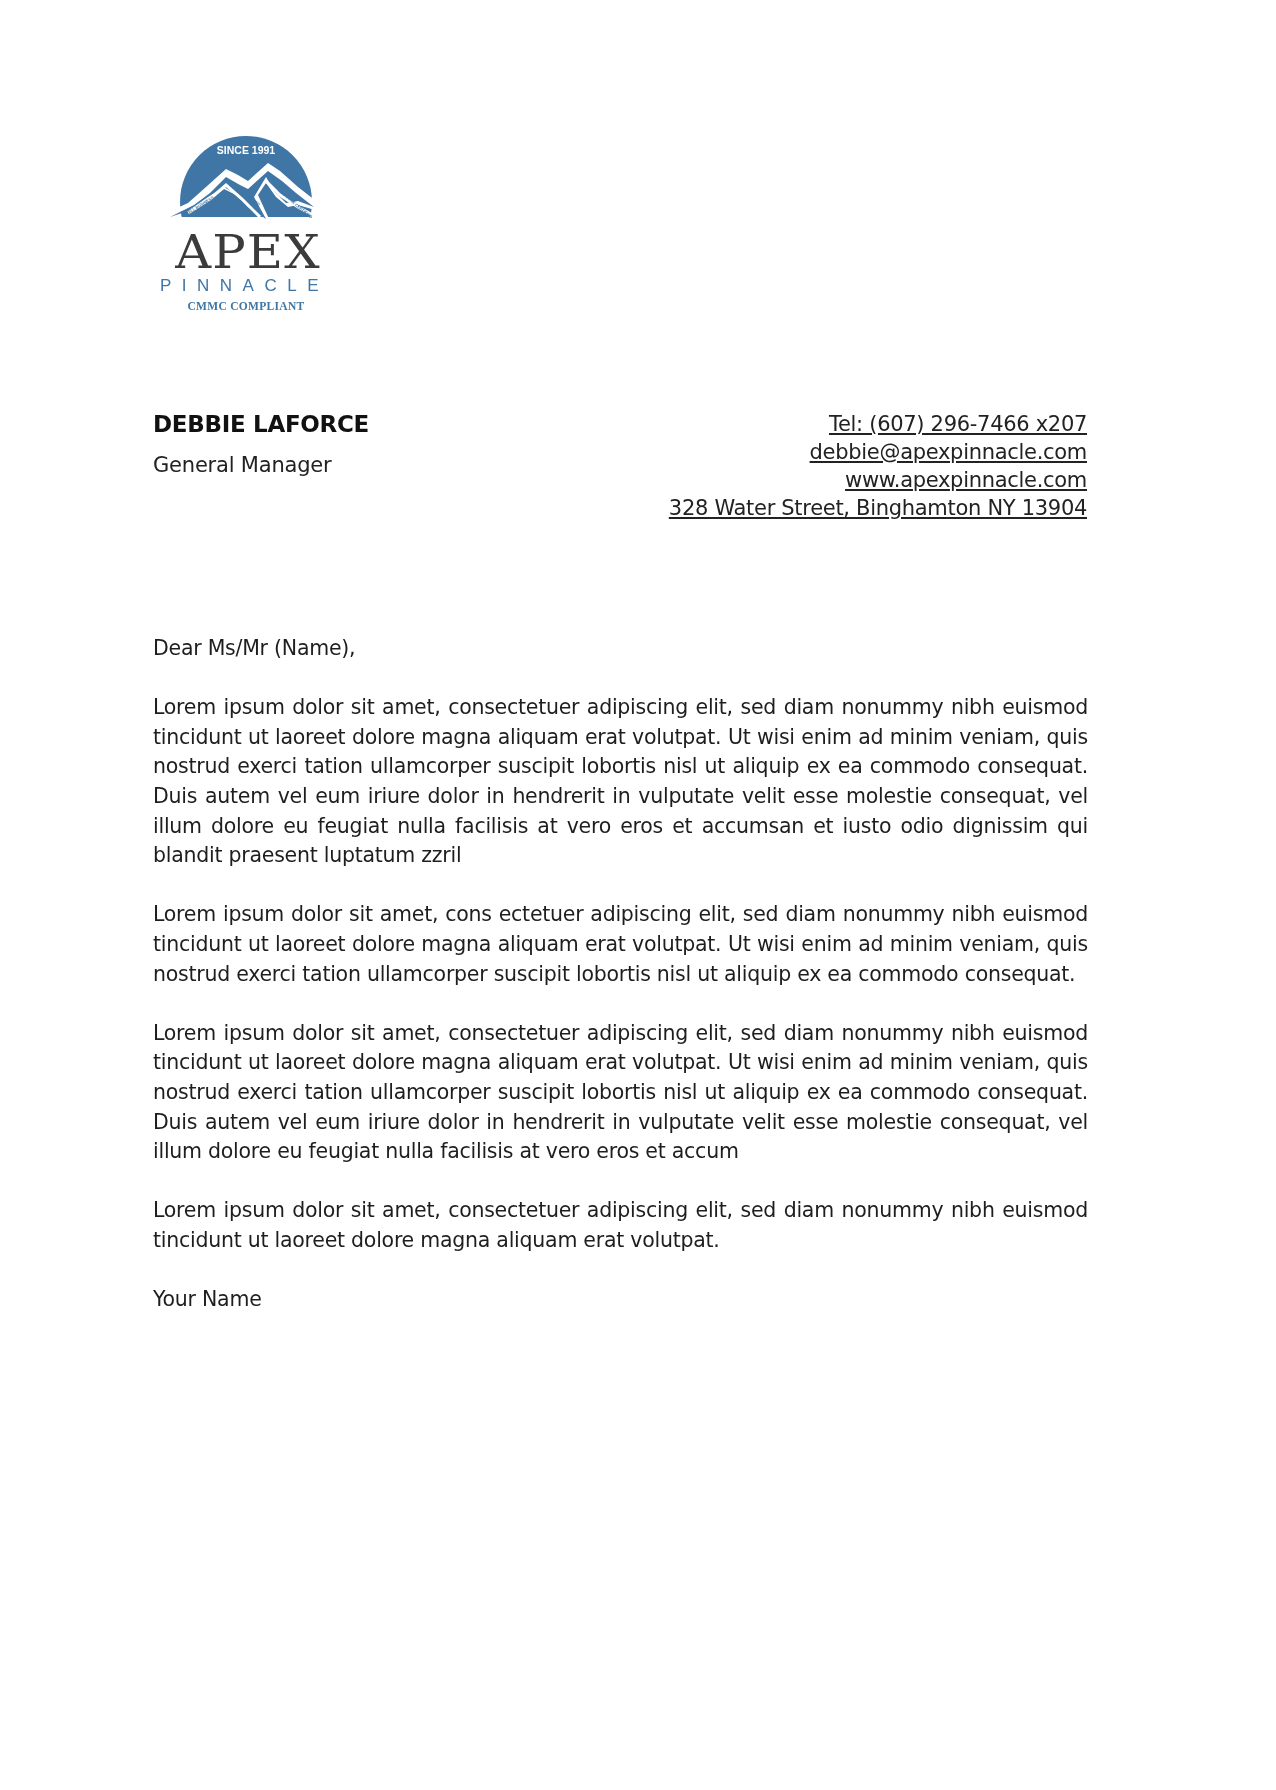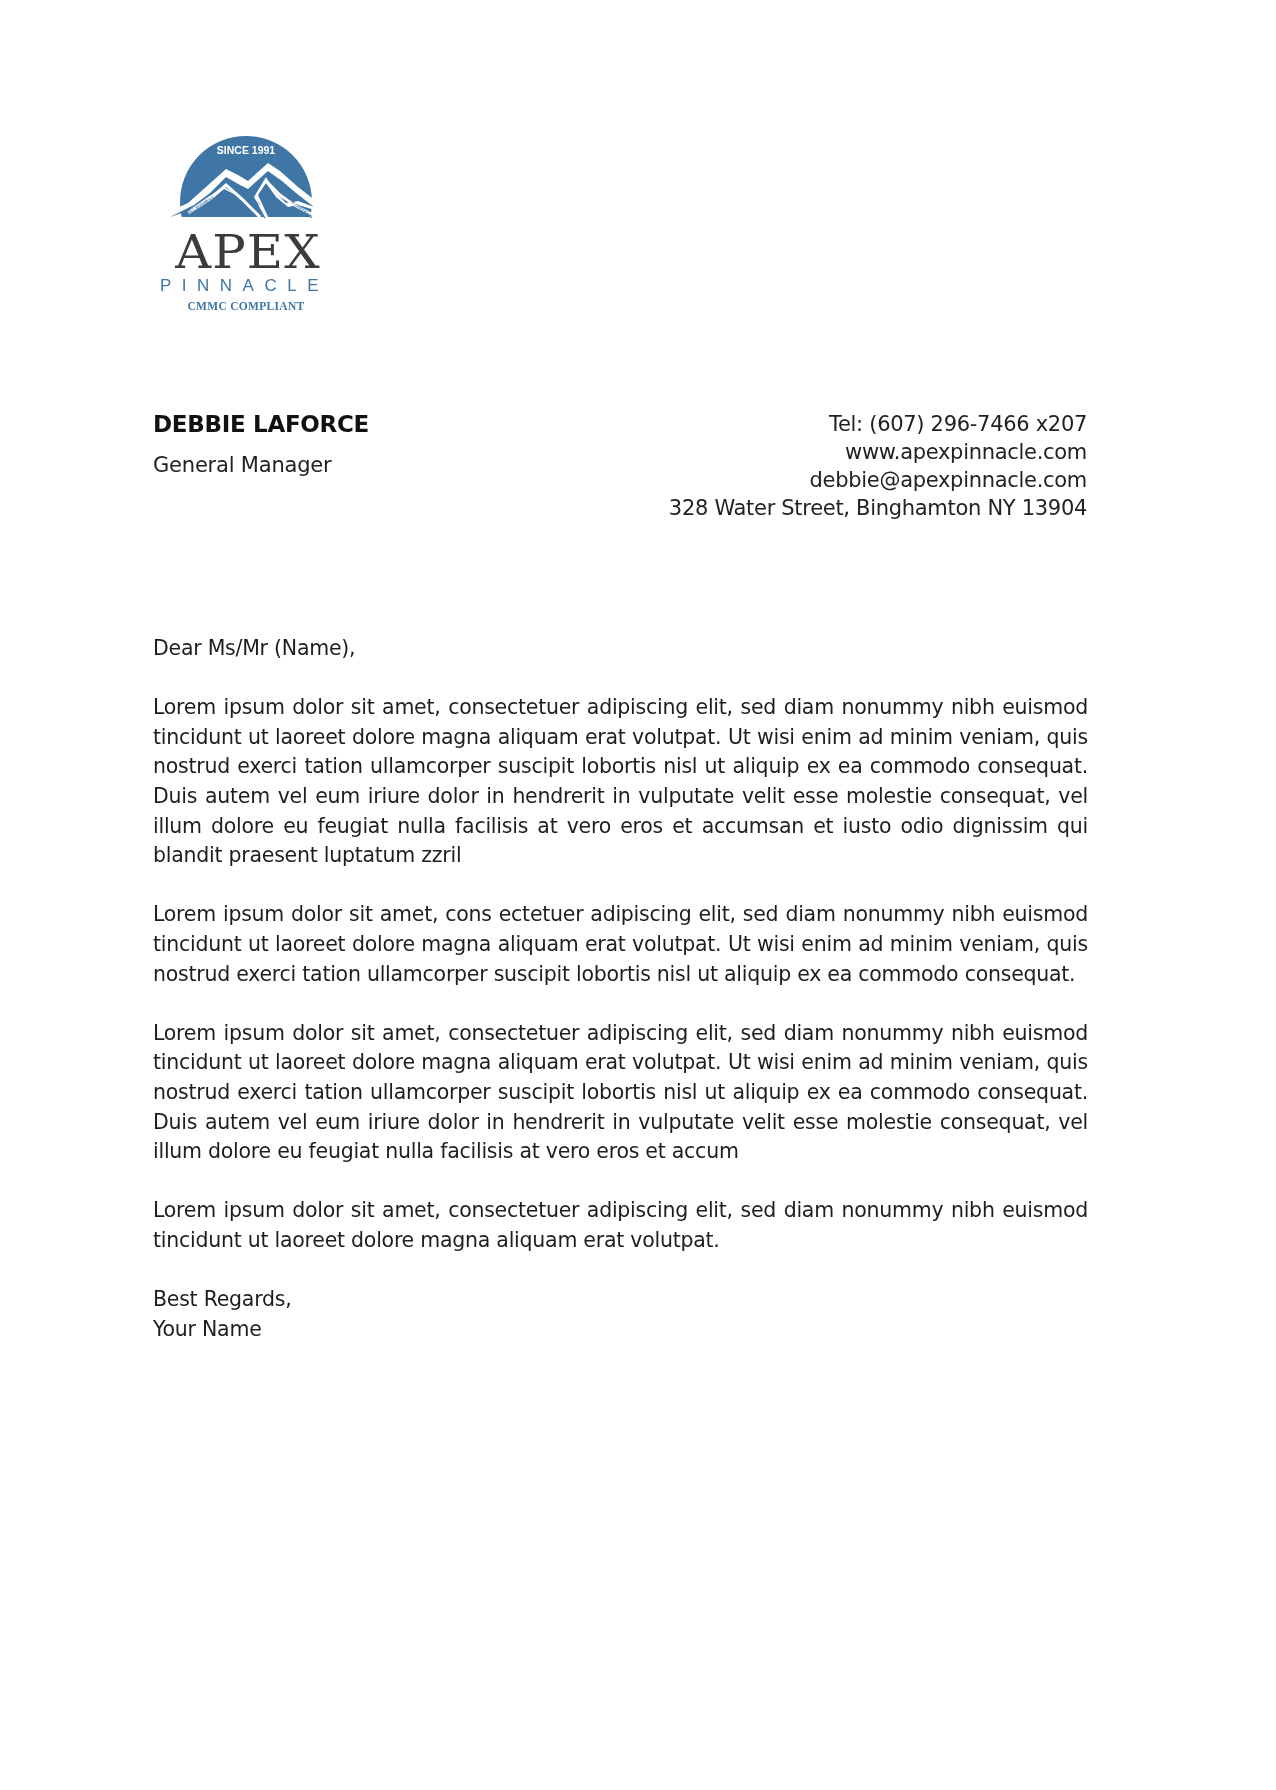--- a/index.html
+++ b/index.html
@@ -99,20 +99,21 @@
   .contact {
     position: absolute;
     right: 189px;
     top: 410px;
     text-align: right;
     font-family: "DejaVu Sans", sans-serif;
     font-size: 21px;
     line-height: 28px;
     color: #222;
     letter-spacing: -0.3px;
+    text-decoration: underline;
   }
   .contact div { white-space: nowrap; }
 
   
   .letter {
     position: absolute;
     left: 153px;
     top: 634px;
     width: 935px;
     font-family: "DejaVu Sans", sans-serif;
@@ -160,30 +161,29 @@
     <div class="logo-apex">APEX</div>
     <div class="logo-pinnacle">PINNACLE</div>
     <div class="logo-cmmc">CMMC COMPLIANT</div>
   </div>
 
   <div class="sender-name">DEBBIE LAFORCE</div>
   <div class="sender-title">General Manager</div>
 
   <div class="contact">
     <div>Tel: (607) 296-7466 x207</div>
+    <div>debbie@apexpinnacle.com</div>
     <div>www.apexpinnacle.com</div>
-    <div>debbie@apexpinnacle.com</div>
     <div>328 Water Street, Binghamton NY 13904</div>
   </div>
 
   <div class="letter">
     <p class="salutation">Dear Ms/Mr (Name),</p>
     <p>Lorem ipsum dolor sit amet, consectetuer adipiscing elit, sed diam nonummy nibh euismod tincidunt ut laoreet dolore magna aliquam erat volutpat. Ut wisi enim ad minim veniam, quis nostrud exerci tation ullamcorper suscipit lobortis nisl ut aliquip ex ea commodo consequat. Duis autem vel eum iriure dolor in hendrerit in vulputate velit esse molestie consequat, vel illum dolore eu feugiat nulla facilisis at vero eros et accumsan et iusto odio dignissim qui blandit praesent luptatum zzril</p>
     <p>Lorem ipsum dolor sit amet, cons ectetuer adipiscing elit, sed diam nonummy nibh euismod tincidunt ut laoreet dolore magna aliquam erat volutpat. Ut wisi enim ad minim veniam, quis nostrud exerci tation ullamcorper suscipit lobortis nisl ut aliquip ex ea commodo consequat.</p>
     <p>Lorem ipsum dolor sit amet, consectetuer adipiscing elit, sed diam nonummy nibh euismod tincidunt ut laoreet dolore magna aliquam erat volutpat. Ut wisi enim ad minim veniam, quis nostrud exerci tation ullamcorper suscipit lobortis nisl ut aliquip ex ea commodo consequat. Duis autem vel eum iriure dolor in hendrerit in vulputate velit esse molestie consequat, vel illum dolore eu feugiat nulla facilisis at vero eros et accum</p>
     <p>Lorem ipsum dolor sit amet, consectetuer adipiscing elit, sed diam nonummy nibh euismod tincidunt ut laoreet dolore magna aliquam erat volutpat.</p>
     <div class="closing">
-      <div>Best Regards,</div>
       <div>Your Name</div>
     </div>
   </div>
 
 </div>
 
 </body></html>

